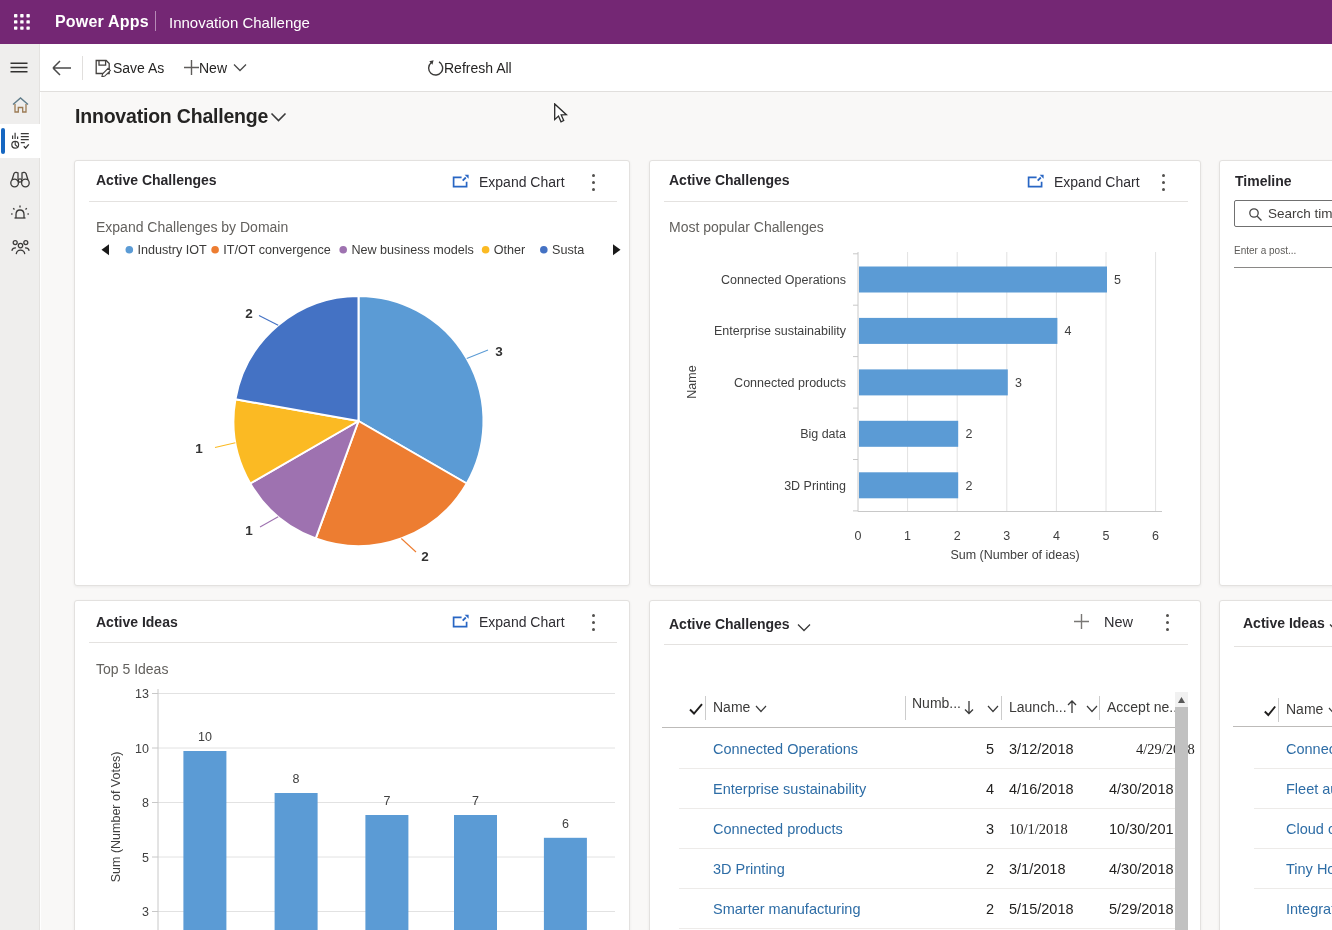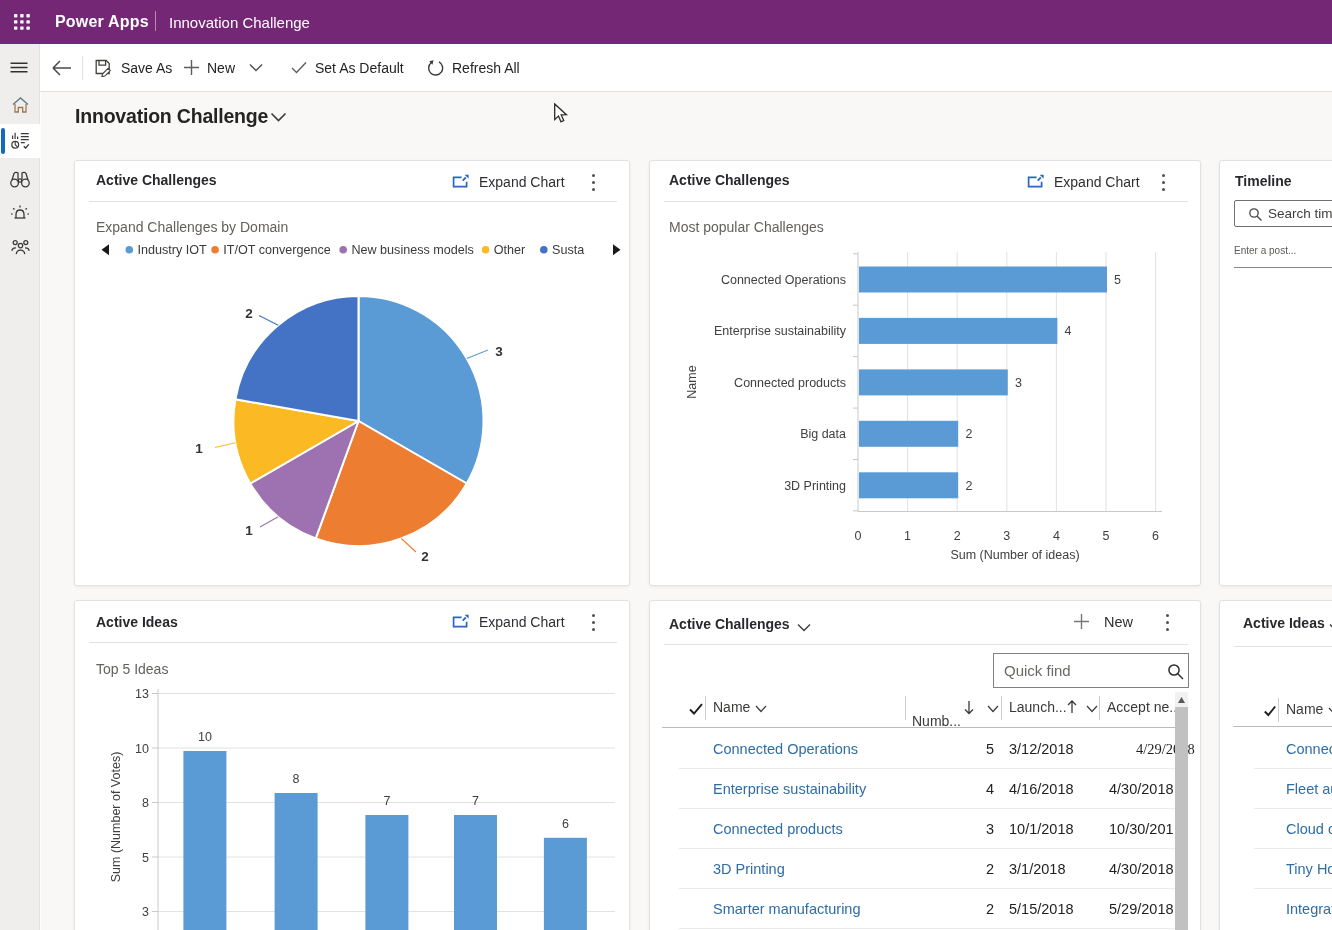--- a/index.html
+++ b/index.html
@@ -8,21 +8,21 @@
 .abs { position:absolute; }
 
 #topbar { position:absolute; left:0; top:0; width:1332px; height:44px; background:#742774; }
 #topbar .brand { position:absolute; left:55px; top:13px; color:#fff; font-size:16px; font-weight:bold; letter-spacing:.2px; }
 #topbar .appname { position:absolute; left:169px; top:14px; color:#fff; font-size:15px; }
 #topbar .tdiv { position:absolute; left:155px; top:11px; width:1px; height:20px; background:#b689b6; }
 #searchbox { position:absolute; left:590px; top:7px; width:468px; height:30px; background:#e6d9e8; border:2px solid #5c5c5c; border-radius:2px; }
 #searchbox .stext { position:absolute; left:35px; top:6px; font-size:14px; color:#5a5a5a; }
 
 #cmdbar { position:absolute; left:40px; top:44px; width:1292px; height:48px; background:#fff; border-bottom:1px solid #e1dfdd; }
-.cmditem { position:absolute; top:0; height:47px; display:flex; align-items:center; gap:8px; font-size:14px; color:#252423; white-space:nowrap; }
+.cmditem { position:absolute; top:0; height:47px; display:flex; align-items:center; font-size:14px; color:#252423; white-space:nowrap; }
 
 #rail { position:absolute; left:0; top:44px; width:40px; height:886px; background:#efeeed; border-right:1px solid #e4e2e0; }
 .railsel { position:absolute; left:0; top:80px; width:40px; height:34px; background:#fff; }
 .railbar { position:absolute; left:1px; top:84px; width:4px; height:26px; background:#1667c1; border-radius:2px; }
 
 #content { position:absolute; left:41px; top:92px; width:1291px; height:838px; background:#f9f8f7; }
 #pagetitle { position:absolute; left:75px; top:105px; font-size:19.5px; font-weight:bold; color:#252423; letter-spacing:-0.2px; }
 
 .card { position:absolute; background:#fff; border:1px solid #e3e1df; border-radius:3px; box-shadow:0 1px 3px rgba(0,0,0,.06); }
 .cardtitle { position:absolute; left:21px; top:11px; font-size:14px; font-weight:bold; color:#29282c; }
@@ -74,26 +74,20 @@
   </div>
   <div class="cmditem" style="left:144px;">
     <svg width="15" height="15" viewBox="0 0 15 15">
           <path d="M7.5 0 V15 M0 7.5 H15" stroke="#5f5d5b" stroke-width="1.4"></path>
         </svg>
     <span>New</span>
     <svg style="margin-left:6px" width="14" height="9" viewBox="0 0 14 9">
           <path d="M1 1.5 L7 7.5 L13 1.5" stroke="#4a4a4a" stroke-width="1.3" fill="none"></path>
         </svg>
   </div>
-  <div class="cmditem" style="left:251px;">
-    <svg width="16" height="13" viewBox="0 0 16 13">
-          <path d="M1 7 L5.5 11.5 L15 1.5" stroke="#5f5d5b" stroke-width="1.4" fill="none"></path>
-        </svg>
-    <span>Set As Default</span>
-  </div>
   <div class="cmditem" style="left:387px;">
     <svg width="17" height="17" viewBox="0 0 17 17">
           <path d="M12 2.9 A7 7 0 1 1 4.1 3.7" fill="none" stroke="#3b3a39" stroke-width="1.4"></path>
           <path d="M6.6 1.3 L2.3 2.3 L5.4 5.8 Z" fill="#3b3a39"></path>
         </svg>
     <span>Refresh All</span>
   </div>
 </div>
 
 <div id="rail">
@@ -368,39 +362,32 @@
           <path d="M8.5 1 V16 M1 8.5 H16" stroke="#797775" stroke-width="1.4"></path>
         </svg>
     <span>New</span>
   </div>
   <div class="vdots" style="left:516px;top:13px;">
         <i></i>
         <i></i>
         <i></i>
       </div>
   <div class="carddiv" style="top:43px;"></div>
-  <div class="abs" style="left:343px;top:52px;width:196px;height:35px;border:1px solid #828282;background:#fff;">
-    <span class="abs" style="left:10px;top:8px;font-size:15px;color:#6a6865;">Quick find</span>
-    <svg class="abs" style="left:173px;top:9px" width="18" height="18" viewBox="0 0 18 18">
-          <circle cx="7" cy="7" r="5.1" fill="none" stroke="#2f2e33" stroke-width="1.5"></circle>
-          <line x1="10.8" y1="10.8" x2="16" y2="16" stroke="#2f2e33" stroke-width="1.5"></line>
-        </svg>
-  </div>
 
   <div class="abs" style="left:0;top:93px;width:552px;height:33px;font-size:14px;color:#3b3a39;">
     <svg class="abs" style="left:39px;top:9px" width="14" height="12" viewBox="0 0 14 12">
           <path d="M1 6.5 L5 10.5 L13 1.2" stroke="#201f1e" stroke-width="1.9" fill="none"></path>
         </svg>
     <div class="abs" style="left:55px;top:2px;width:1px;height:24px;background:#ccc;"></div>
     <span class="abs" style="left:63px;top:5px;">Name</span>
     <svg class="abs" style="left:105px;top:11px" width="12" height="8" viewBox="0 0 12 8">
           <path d="M1 1 L6 6.5 L11 1" stroke="#3a3a3a" stroke-width="1.2" fill="none"></path>
         </svg>
     <div class="abs" style="left:255px;top:2px;width:1px;height:24px;background:#ccc;"></div>
-    <span class="abs" style="left:262px;top:19px;">Numb...</span>
+    <span class="abs" style="left:262px;top:1px;">Numb...</span>
     <svg class="abs" style="left:314px;top:6px" width="10" height="15" viewBox="0 0 10 15">
           <path d="M5 1 V13 M1 9.5 L5 13.5 L9 9.5" stroke="#3a3a3a" stroke-width="1.3" fill="none"></path>
         </svg>
     <svg class="abs" style="left:337px;top:11px" width="12" height="8" viewBox="0 0 12 8">
           <path d="M1 1 L6 6.5 L11 1" stroke="#3a3a3a" stroke-width="1.2" fill="none"></path>
         </svg>
     <div class="abs" style="left:351px;top:2px;width:1px;height:24px;background:#ccc;"></div>
     <span class="abs" style="left:359px;top:5px;">Launch...</span>
     <svg class="abs" style="left:417px;top:6px" width="10" height="15" viewBox="0 0 10 15">
           <path d="M5 13 V2 M1 5 L5 1 L9 5" stroke="#3a3a3a" stroke-width="1.3" fill="none"></path>
@@ -419,21 +406,21 @@
     <div class="abs" style="left:359px;top:13px;">3/12/2018</div>
     <div class="abs" style="left:486px;top:13px;font-family:Liberation Serif, serif;">4/29/2018</div>
     <div class="abs" style="left:29px;top:40px;width:496px;height:1px;background:#edebe9;"></div>
     <div class="abs" style="left:63px;top:53px;"><span class="bluelink">Enterprise sustainability</span></div>
     <div class="abs" style="left:333px;top:53px;width:11px;text-align:right;">4</div>
     <div class="abs" style="left:359px;top:53px;">4/16/2018</div>
     <div class="abs" style="left:459px;top:53px;">4/30/2018</div>
     <div class="abs" style="left:29px;top:80px;width:496px;height:1px;background:#edebe9;"></div>
     <div class="abs" style="left:63px;top:93px;"><span class="bluelink">Connected products</span></div>
     <div class="abs" style="left:333px;top:93px;width:11px;text-align:right;">3</div>
-    <div class="abs" style="left:359px;top:93px;">10/1/2018</div>
+    <div class="abs" style="left:359px;top:93px;font-family:Liberation Serif, serif;">10/1/2018</div>
     <div class="abs" style="left:459px;top:93px;">10/30/201</div>
     <div class="abs" style="left:29px;top:120px;width:496px;height:1px;background:#edebe9;"></div>
     <div class="abs" style="left:63px;top:133px;"><span class="bluelink">3D Printing</span></div>
     <div class="abs" style="left:333px;top:133px;width:11px;text-align:right;">2</div>
     <div class="abs" style="left:359px;top:133px;">3/1/2018</div>
     <div class="abs" style="left:459px;top:133px;">4/30/2018</div>
     <div class="abs" style="left:29px;top:160px;width:496px;height:1px;background:#edebe9;"></div>
     <div class="abs" style="left:63px;top:173px;"><span class="bluelink">Smarter manufacturing</span></div>
     <div class="abs" style="left:333px;top:173px;width:11px;text-align:right;">2</div>
     <div class="abs" style="left:359px;top:173px;text-align:right;">5/15/2018</div>

